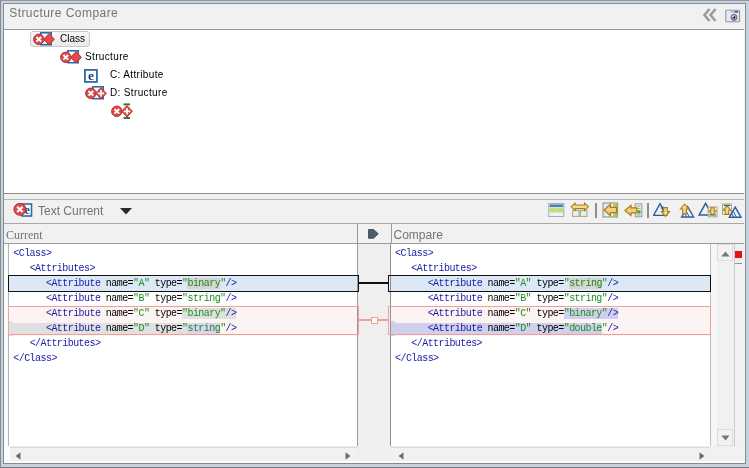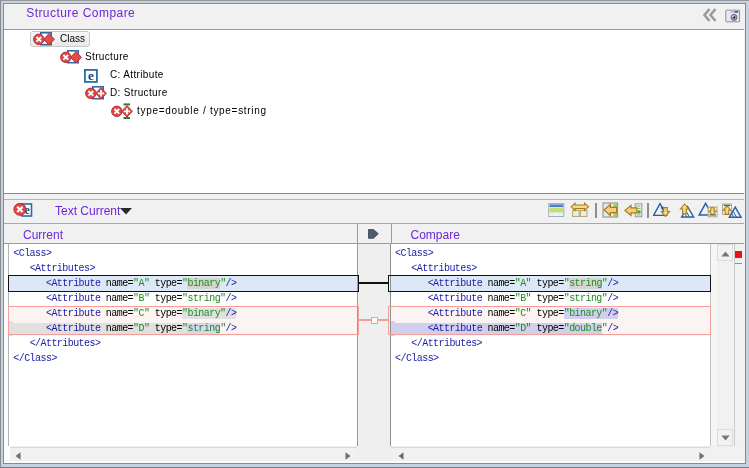--- a/index.html
+++ b/index.html
@@ -1,19 +1,19 @@
 <!DOCTYPE html>
 <html><head>
 <meta charset="utf-8">
 <style>
   html,body{margin:0;padding:0;}
   #root{position:relative;width:749px;height:468px;background:#c4d3e4;font-family:"Liberation Sans",sans-serif;overflow:hidden;}
   #content{position:absolute;left:3px;top:3px;width:740.5px;height:459.2px;border:1px solid #8a8a8a;background:#f1f1f1;box-sizing:content-box;}
   .abs{position:absolute;}
-  .hdrtxt{font-size:12px;color:#6d28d9;line-height:15px;white-space:pre;margin-left:17px;}
+  .hdrtxt{font-size:12px;color:#737373;line-height:15px;white-space:pre;}
   .treetxt{font-size:10px;letter-spacing:0.35px;color:#000;line-height:15px;white-space:pre;}
   .code{font-family:"Liberation Mono",monospace;font-size:10px;letter-spacing:-0.56px;line-height:15px;white-space:pre;color:#000;}
   .tag{color:#1a1aa6;}
   .val{color:#1e8c1e;}
 </style>
 </head>
 <body>
 <div id="root">
 <div class="abs" style="left:0;top:0;width:749px;height:1px;background:#979797;"></div>
 <div class="abs" style="left:0;top:0;width:1px;height:468px;background:#8a8a8a;"></div>
@@ -76,21 +76,20 @@
   <div class="abs treetxt" style="left:106px;top:81px;">D: Structure</div>
 
   <svg class="abs" style="left:107px;top:98.5px;" width="22" height="16" viewBox="0 0 22 16">
     <rect x="12.5" y="0.4" width="6.5" height="2" fill="#2e7d32"></rect>
         <rect x="12.5" y="14" width="6.5" height="2" fill="#2e7d32"></rect>
     <polygon points="16,2.6 21.4,8.3 16,14 10.6,8.3" fill="#e14b4b" stroke="#b92f2f" stroke-width="1"></polygon>
     <path d="M16 5 L16 11.6 M12.7 8.3 L19.3 8.3" stroke="#fff" stroke-width="1.7"></path>
     <circle cx="5.8" cy="8.3" r="5.2" fill="#dd4a4a" stroke="#b03030" stroke-width="1"></circle>
     <path d="M3.4 6 L8.2 10.6 M8.2 6 L3.4 10.6" stroke="#fff" stroke-width="1.8"></path>
   </svg>
-  <div class="abs treetxt" style="left:133px;top:99px;letter-spacing:0.7px;">type=double / type=string</div>
 
   <div class="abs" style="left:0;top:189.3px;width:740px;height:4.4px;background:#f1f1f1;border-top:1px solid #8a8a8a;border-bottom:1px solid #b8b8b8;"></div>
   <div class="abs" style="left:0;top:194.5px;width:740px;height:23px;background:#f1f1f1;border-top:1px solid #b4b4b4;border-bottom:1px solid #a8a8a8;"></div>
 
   <svg class="abs" style="left:9px;top:198.5px;" width="20" height="16" viewBox="0 0 20 16">
     <rect x="9" y="1" width="9.5" height="12" fill="#fdfdfd" stroke="#2b6cab" stroke-width="1.6"></rect>
     <text x="14.2" y="10.8" font-family="Liberation Serif,serif" font-weight="bold" font-size="12" fill="#16367e" text-anchor="middle">e</text>
     <circle cx="6.9" cy="6.3" r="6" fill="#dd4a4a" stroke="#b03030" stroke-width="1"></circle>
     <path d="M4.2 3.8 L9.6 9 M9.6 3.8 L4.2 9" stroke="#fff" stroke-width="2.1"></path>
   </svg>
@@ -144,21 +143,21 @@
   </svg>
   <svg class="abs" style="left:717px;top:198px;" width="21" height="16" viewBox="0 0 21 16">
     <rect x="1.6" y="2" width="8.8" height="10.4" fill="#f4f4ec" stroke="#a8a882" stroke-width="1"></rect>
     <rect x="2.8" y="2.8" width="6.4" height="1.3" fill="#2b5ea7"></rect>
     <path d="M14.2 5.2 L20 15.2 H8.4 Z" fill="none" stroke="#2b5ea7" stroke-width="1.5"></path>
     <path d="M12.2 9.4 L15.4 15 M10.2 10.8 L12.8 15" stroke="#2b5ea7" stroke-width="1"></path>
     <path d="M2.4 8.2 L6 3.8 L9.6 8.2 H7.8 V12.4 H4.2 V8.2 Z" fill="#f6da8b" stroke="#a87c1c" stroke-width="1.1"></path>
   </svg>
 
   <div class="abs" style="left:0;top:219.5px;width:740px;height:19px;background:#f1f1f1;border-bottom:1px solid #9a9a9a;"></div>
-  <div class="abs hdrtxt" style="left:2px;top:223.5px;">Current</div>
+  <div class="abs hdrtxt" style="left:2px;top:223.5px;font-family:Liberation Serif, serif;">Current</div>
   <div class="abs hdrtxt" style="left:389.5px;top:223.5px;">Compare</div>
   <div class="abs" style="left:353.4px;top:219.5px;width:1px;height:19px;background:#9a9a9a;"></div>
   <div class="abs" style="left:386.5px;top:219.5px;width:1px;height:19px;background:#9a9a9a;"></div>
   <svg class="abs" style="left:364px;top:224.5px;" width="11" height="10" viewBox="0 0 11 10">
     <polygon points="0.5,0.5 5.5,0.5 10.3,4.7 5.5,9.3 0.5,9.3" fill="#4e5d6e" stroke="#36434f" stroke-width="0.8"></polygon>
   </svg>
 
   <div class="abs" style="left:0;top:239.5px;width:353.4px;height:202.5px;background:#fbfbfb;"></div>
   <div class="abs" style="left:4.3px;top:239.5px;width:1px;height:202.5px;background:#b4b4b4;"></div>
   <div class="abs" style="left:5.3px;top:239.5px;width:348.1px;height:202.5px;background:#ffffff;"></div>

